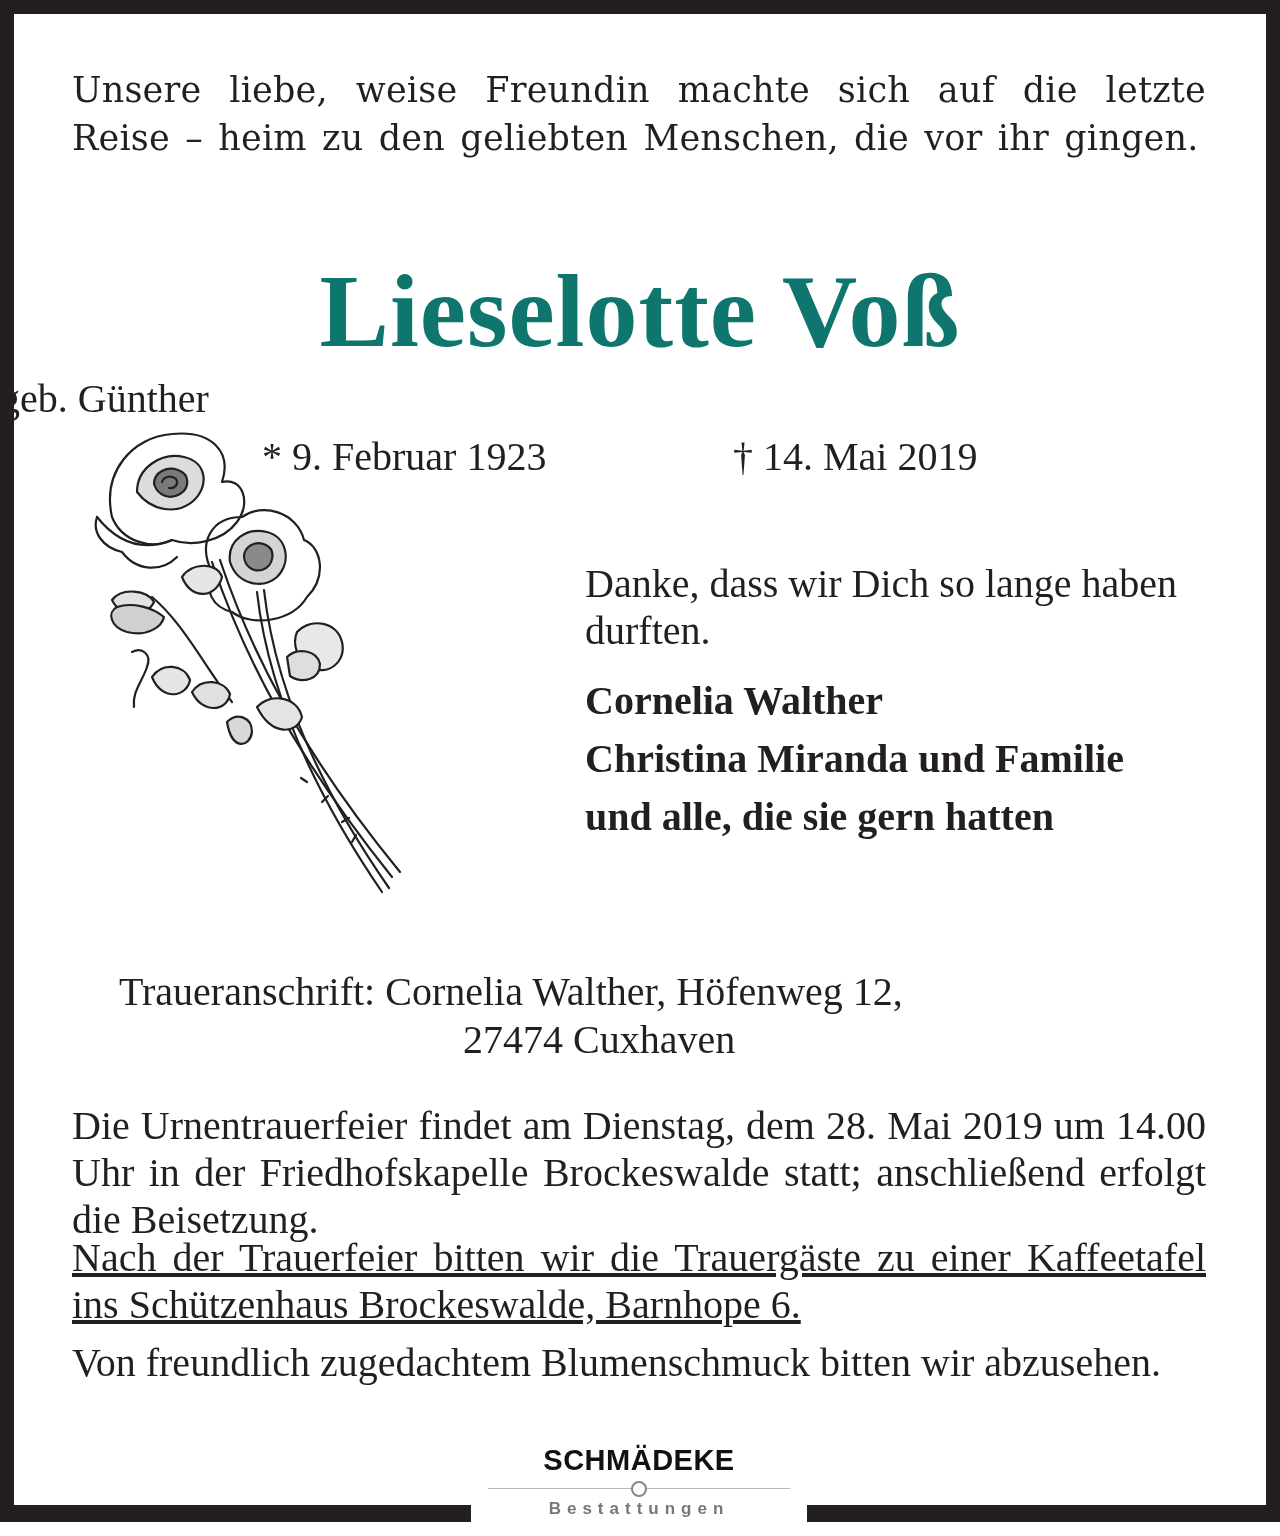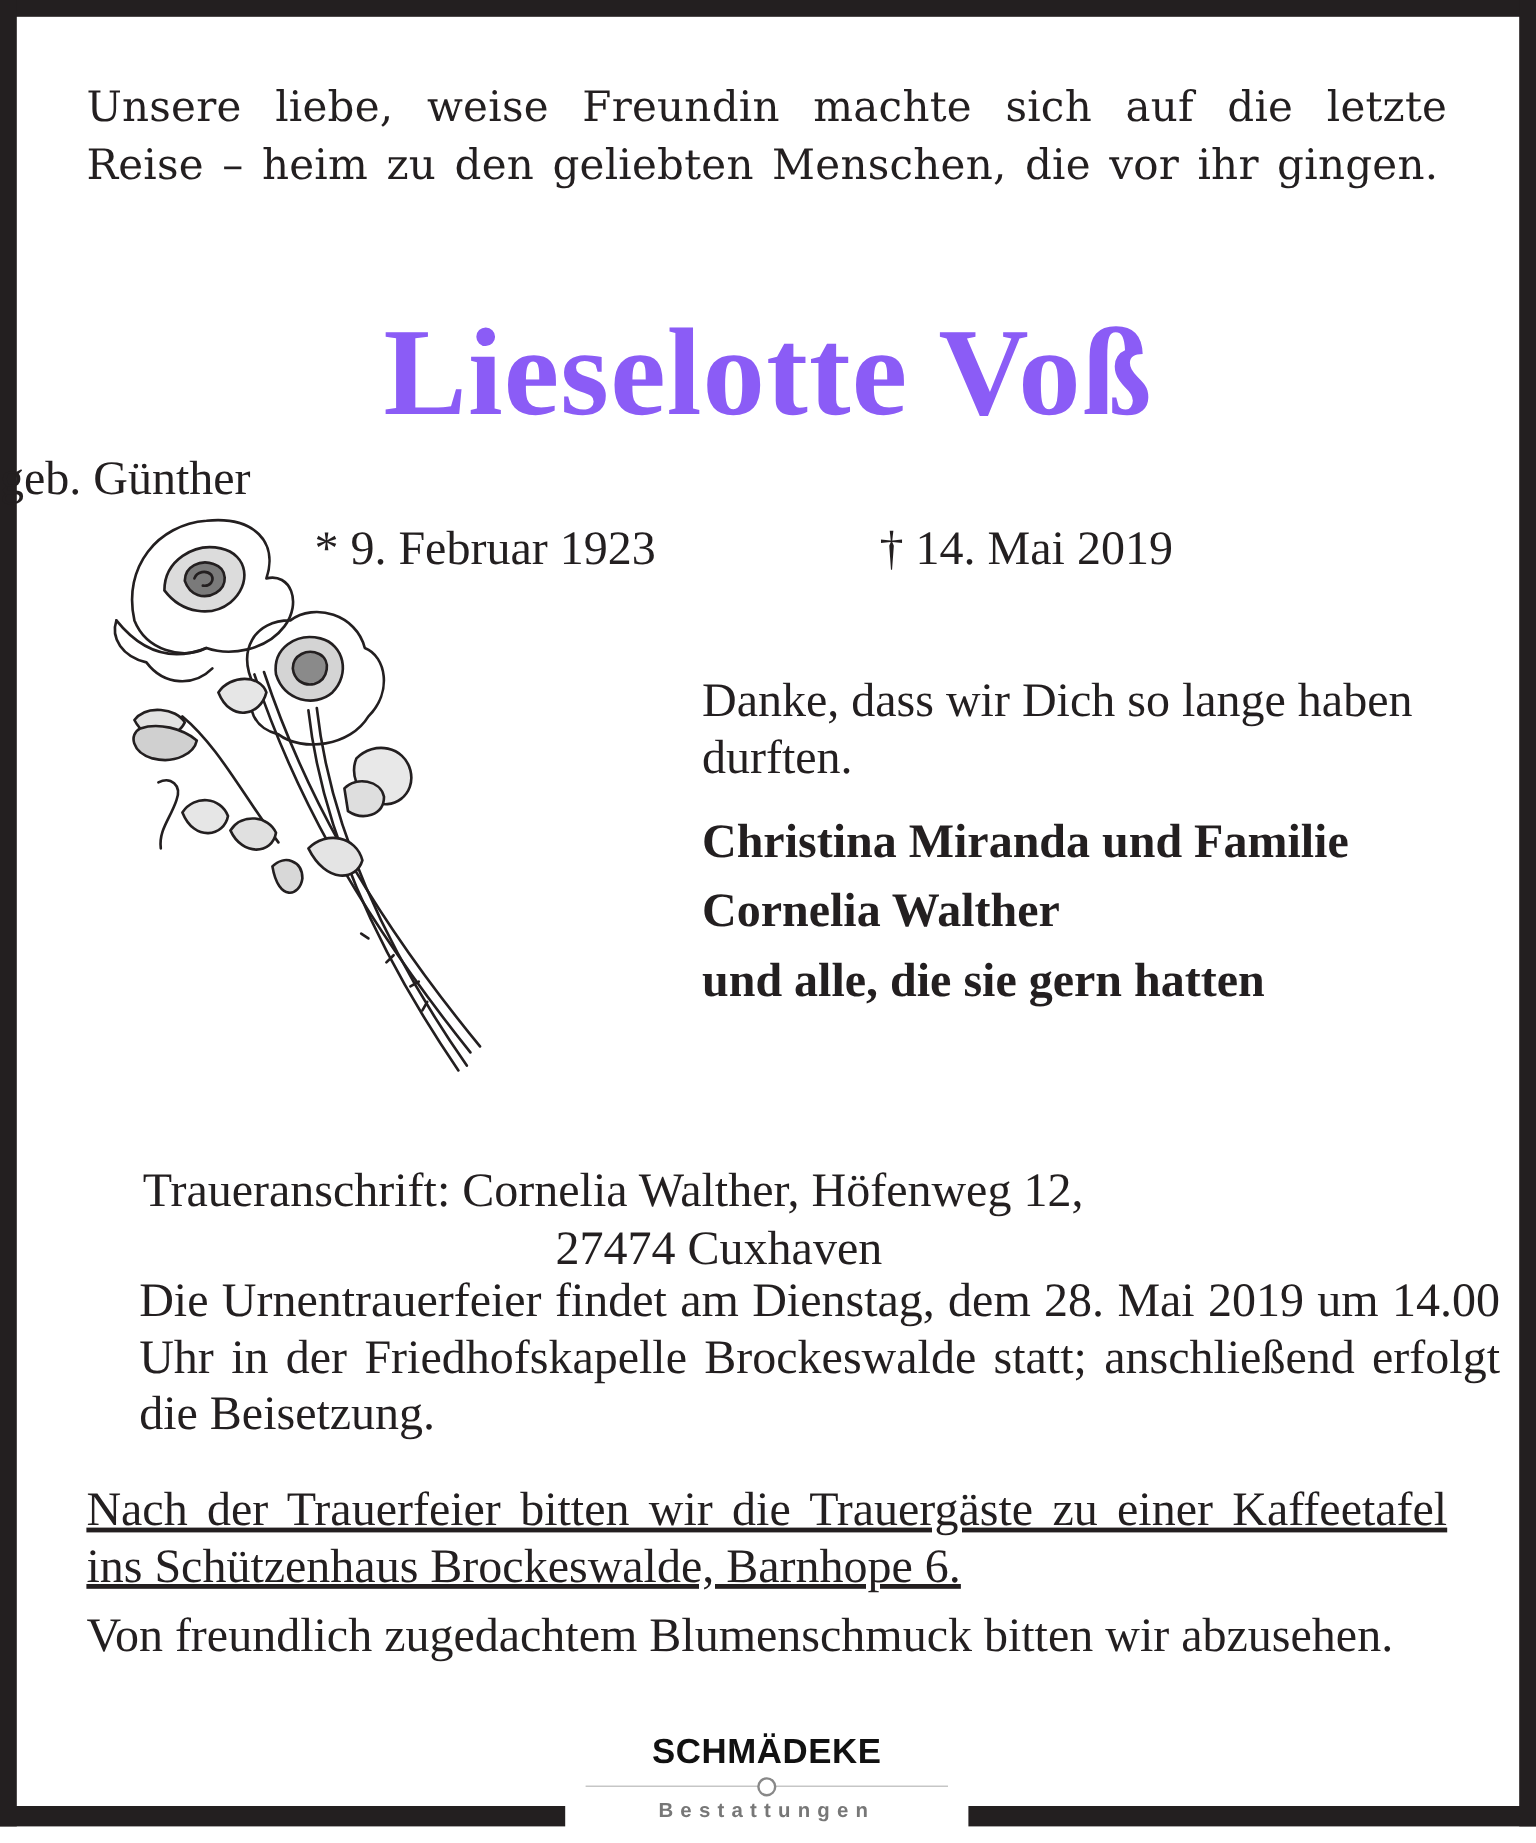--- a/index.html
+++ b/index.html
@@ -7,37 +7,37 @@
   .frame-top { position: absolute; left: 0; top: 0; width: 1280px; height: 14px; background: #231f20; }
   .frame-left { position: absolute; left: 0; top: 0; width: 14px; height: 1522px; background: #231f20; }
   .frame-right { position: absolute; right: 0; top: 0; width: 14px; height: 1522px; background: #231f20; }
   .frame-bottom-left { position: absolute; left: 0; top: 1505px; width: 471px; height: 17px; background: #231f20; }
   .frame-bottom-right { position: absolute; left: 807px; top: 1505px; width: 473px; height: 17px; background: #231f20; }
 
   .intro { position: absolute; left: 72px; top: 66px; width: 1134px; text-align: justify; text-align-last: left;
            font-family: "DejaVu Serif", serif; font-size: 35px; line-height: 48px; color: #231f20; letter-spacing: 0.2px; word-spacing: 4px; }
 
   .name { position: absolute; left: 0; top: 256px; width: 1280px; text-align: center;
-          font-family: "Liberation Serif", "DejaVu Serif", serif; font-weight: bold; font-size: 104px; line-height: 110px; color: #8b5cf6; letter-spacing: 1px; }
+          font-family: "Liberation Serif", "DejaVu Serif", serif; font-weight: bold; font-size: 104px; line-height: 110px; color: #0f766e; letter-spacing: 1px; }
   .maiden { position: absolute; left: 0; top: 376px; width: 1280px; text-align: left;
             font-family: "Liberation Serif", serif; font-size: 40px; line-height: 46px; color: #231f20; }
   .birth { position: absolute; left: 262px; top: 434px; font-family: "Liberation Serif", serif; font-size: 40px; line-height: 46px; color: #231f20; }
   .death { position: absolute; left: 733px; top: 434px; font-family: "Liberation Serif", serif; font-size: 40px; line-height: 46px; color: #231f20; text-align: center; }
 
   .rose { position: absolute; left: 92px; top: 422px; width: 310px; height: 475px; }
 
   .thanks { position: absolute; left: 585px; top: 560px; width: 640px; font-family: "Liberation Serif", serif; font-size: 40px; line-height: 47px; color: #231f20; }
   .mourners { position: absolute; left: 585px; top: 672px; width: 660px; font-family: "Liberation Serif", serif; font-weight: bold; font-size: 40px; line-height: 58px; color: #231f20; }
   .mourners div { white-space: nowrap; }
 
   .address { position: absolute; left: 72px; top: 968px; font-family: "Liberation Serif", serif; font-size: 40px; line-height: 48px; color: #231f20; margin-left: 47px; }
   .address .l2 { padding-left: 344px; }
 
   .para { position: absolute; left: 72px; width: 1134px; font-family: "Liberation Serif", serif; font-size: 40px; line-height: 47px; color: #231f20; text-align: justify; text-align-last: left; }
-  .p1 { top: 1060px; margin-left: 44px; }
+  .p1 { top: 1102px; }
   .p2 { top: 1234px; text-decoration: underline; }
   .p3 { top: 1339px; }
 
   .logo { position: absolute; left: 486px; top: 1444px; width: 306px; height: 92px; text-align: center; }
   .logo-name { font-family: "Liberation Sans", "DejaVu Sans", sans-serif; font-weight: bold; font-size: 29px; line-height: 32px; color: #111; letter-spacing: 0.5px; }
   .logo-rule { position: relative; height: 20px; margin-top: 2px; }
   .logo-rule .line { position: absolute; left: 2px; right: 2px; top: 10px; height: 1px; background: #b8b8b8; }
   .logo-rule .knot { position: absolute; left: 145px; top: 3px; width: 12px; height: 12px; border: 2px solid #888; border-radius: 50%; background: #fff; }
   .logo-sub { font-family: "Liberation Sans", "DejaVu Sans", sans-serif; font-weight: bold; font-size: 17px; line-height: 22px; color: #777; letter-spacing: 6px; }
 </style>
@@ -89,22 +89,22 @@
 
     <path d="M25 185 C15 190 18 205 35 210 C55 215 70 205 72 195 C60 185 40 180 25 185 Z" fill="#d0d0d0"></path>
 
     <path d="M230 380 l6 -6 M250 400 l7 -4 M215 360 l-6 -4 M260 420 l4 -7"></path>
   </g>
 </svg>
 
 <div class="thanks">Danke, dass wir Dich so lange haben durften.</div>
 
 <div class="mourners">
+  <div>Cornelia Walther</div>
   <div>Christina Miranda und Familie</div>
-  <div>Cornelia Walther</div>
   <div>und alle, die sie gern hatten</div>
 </div>
 
 <div class="address">
   <div>Traueranschrift: Cornelia Walther, Höfenweg 12,</div>
   <div class="l2">27474 Cuxhaven</div>
 </div>
 
 <div class="para p1">Die Urnentrauerfeier findet am Dienstag, dem 28. Mai 2019 um 14.00 Uhr in der Friedhofskapelle Brockeswalde statt; anschließend erfolgt die Beisetzung.</div>
 <div class="para p2">Nach der Trauerfeier bitten wir die Trauergäste zu einer Kaffeetafel ins Schützenhaus Brockeswalde, Barnhope 6.</div>

